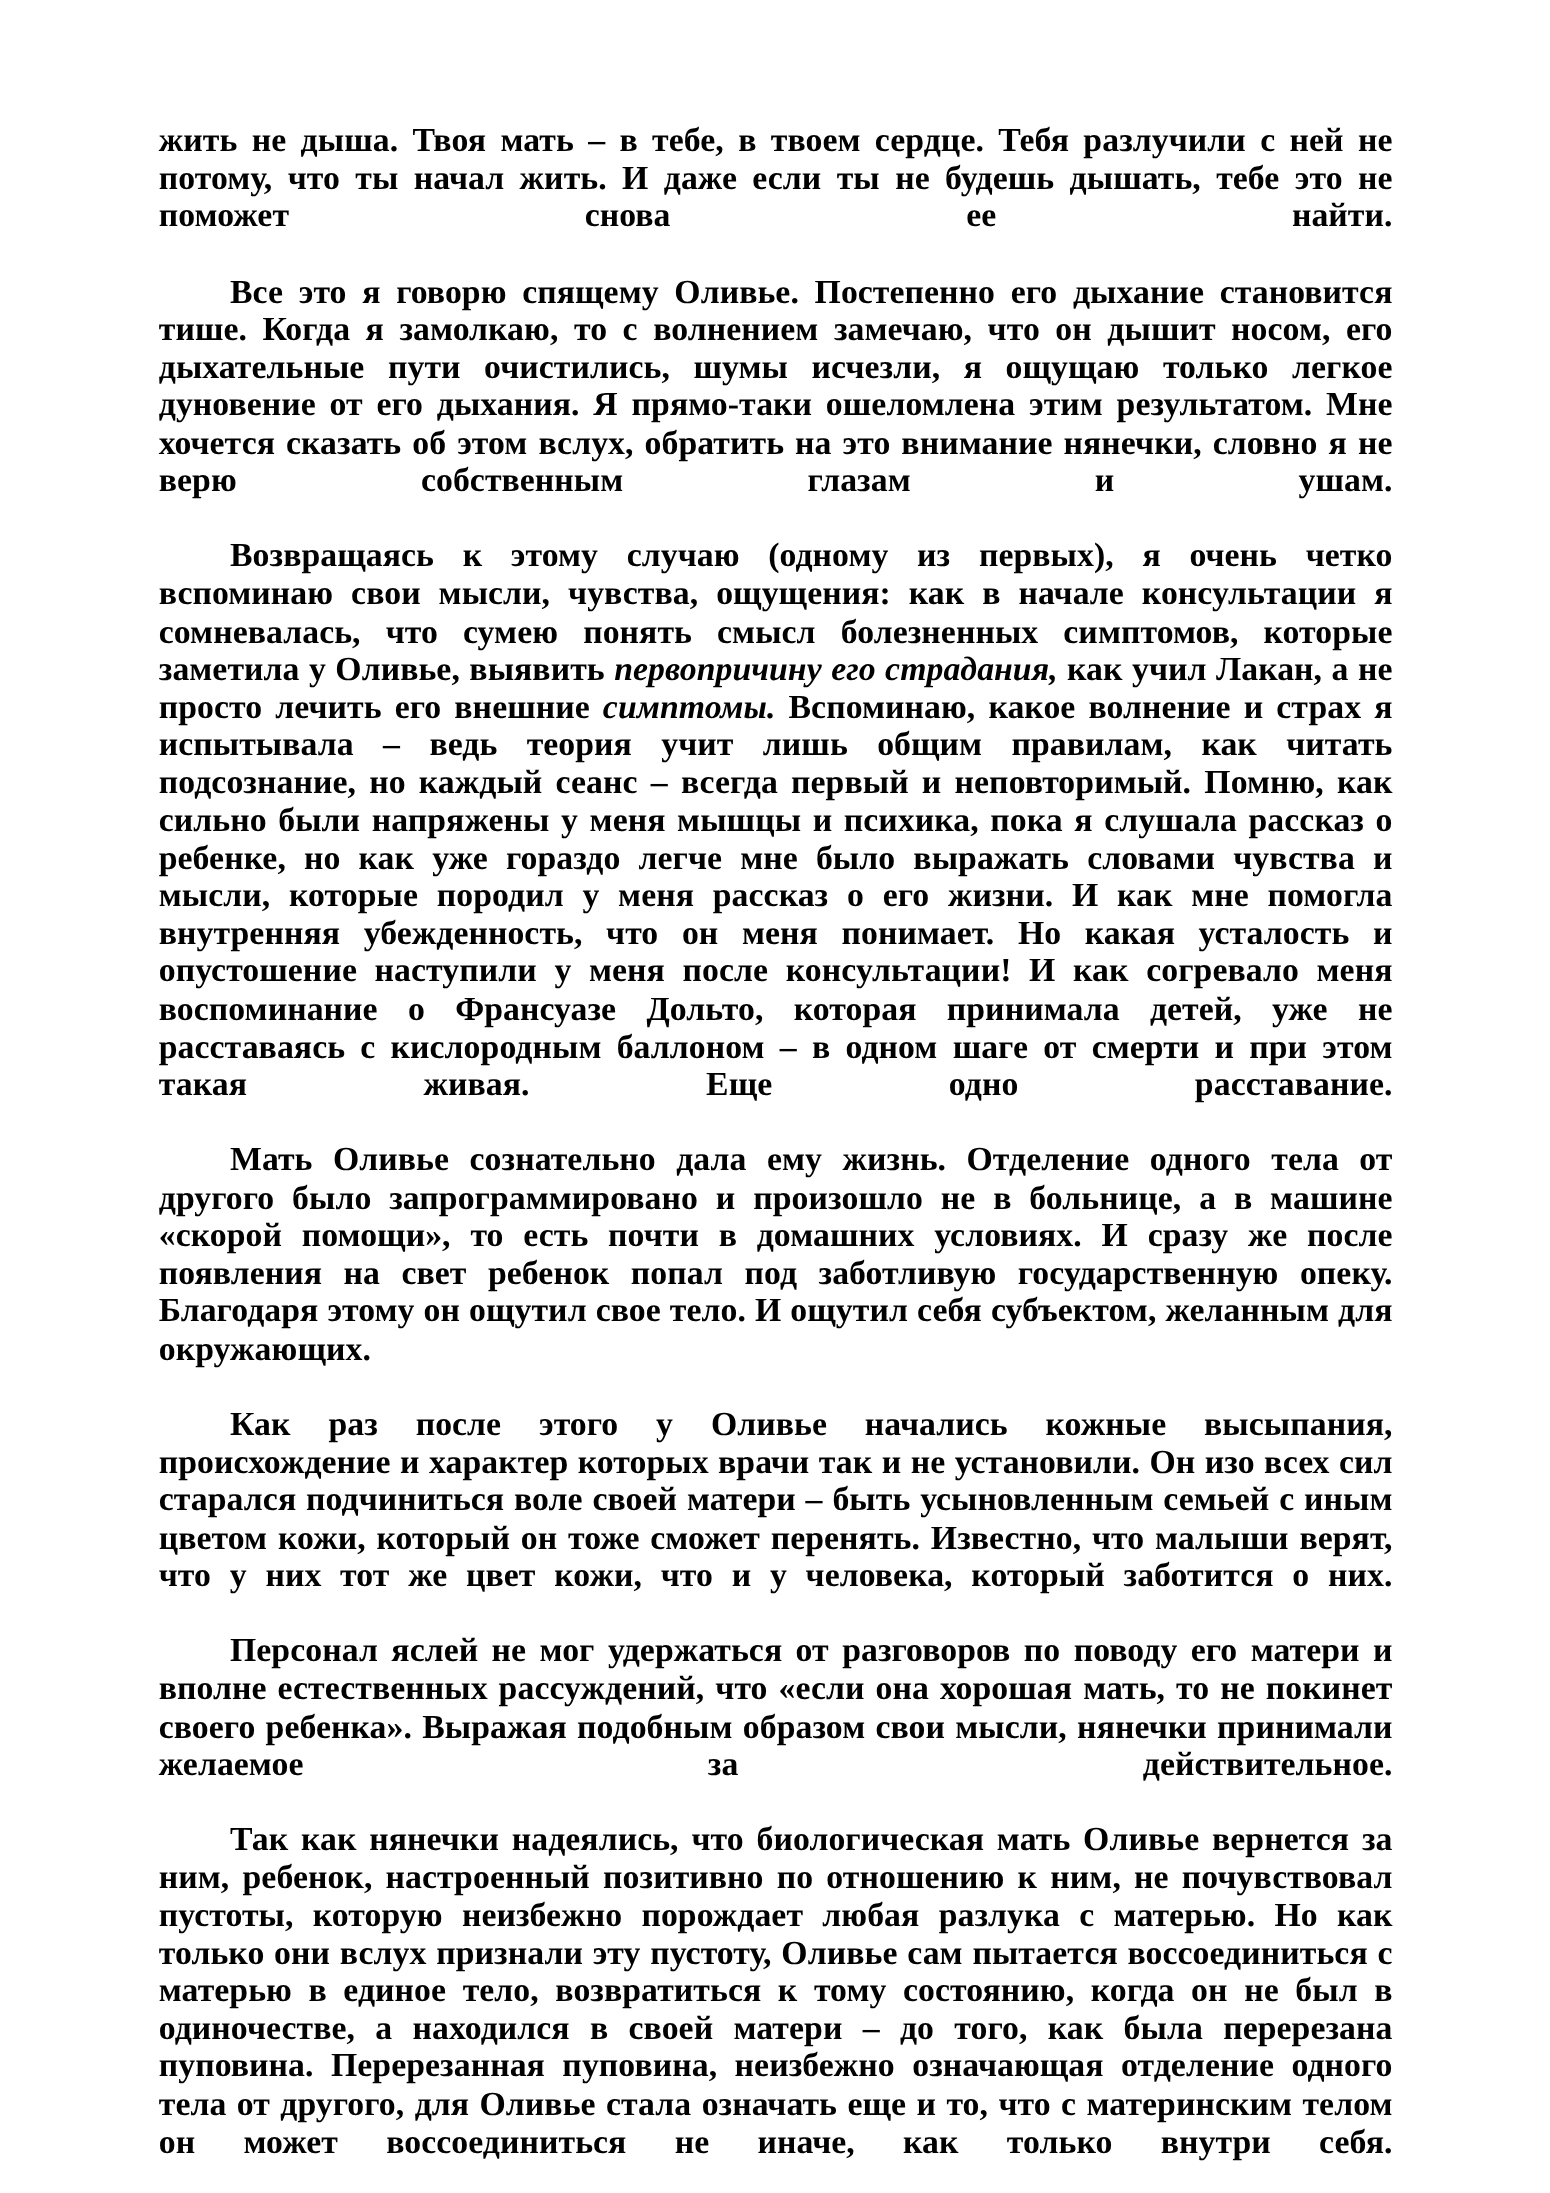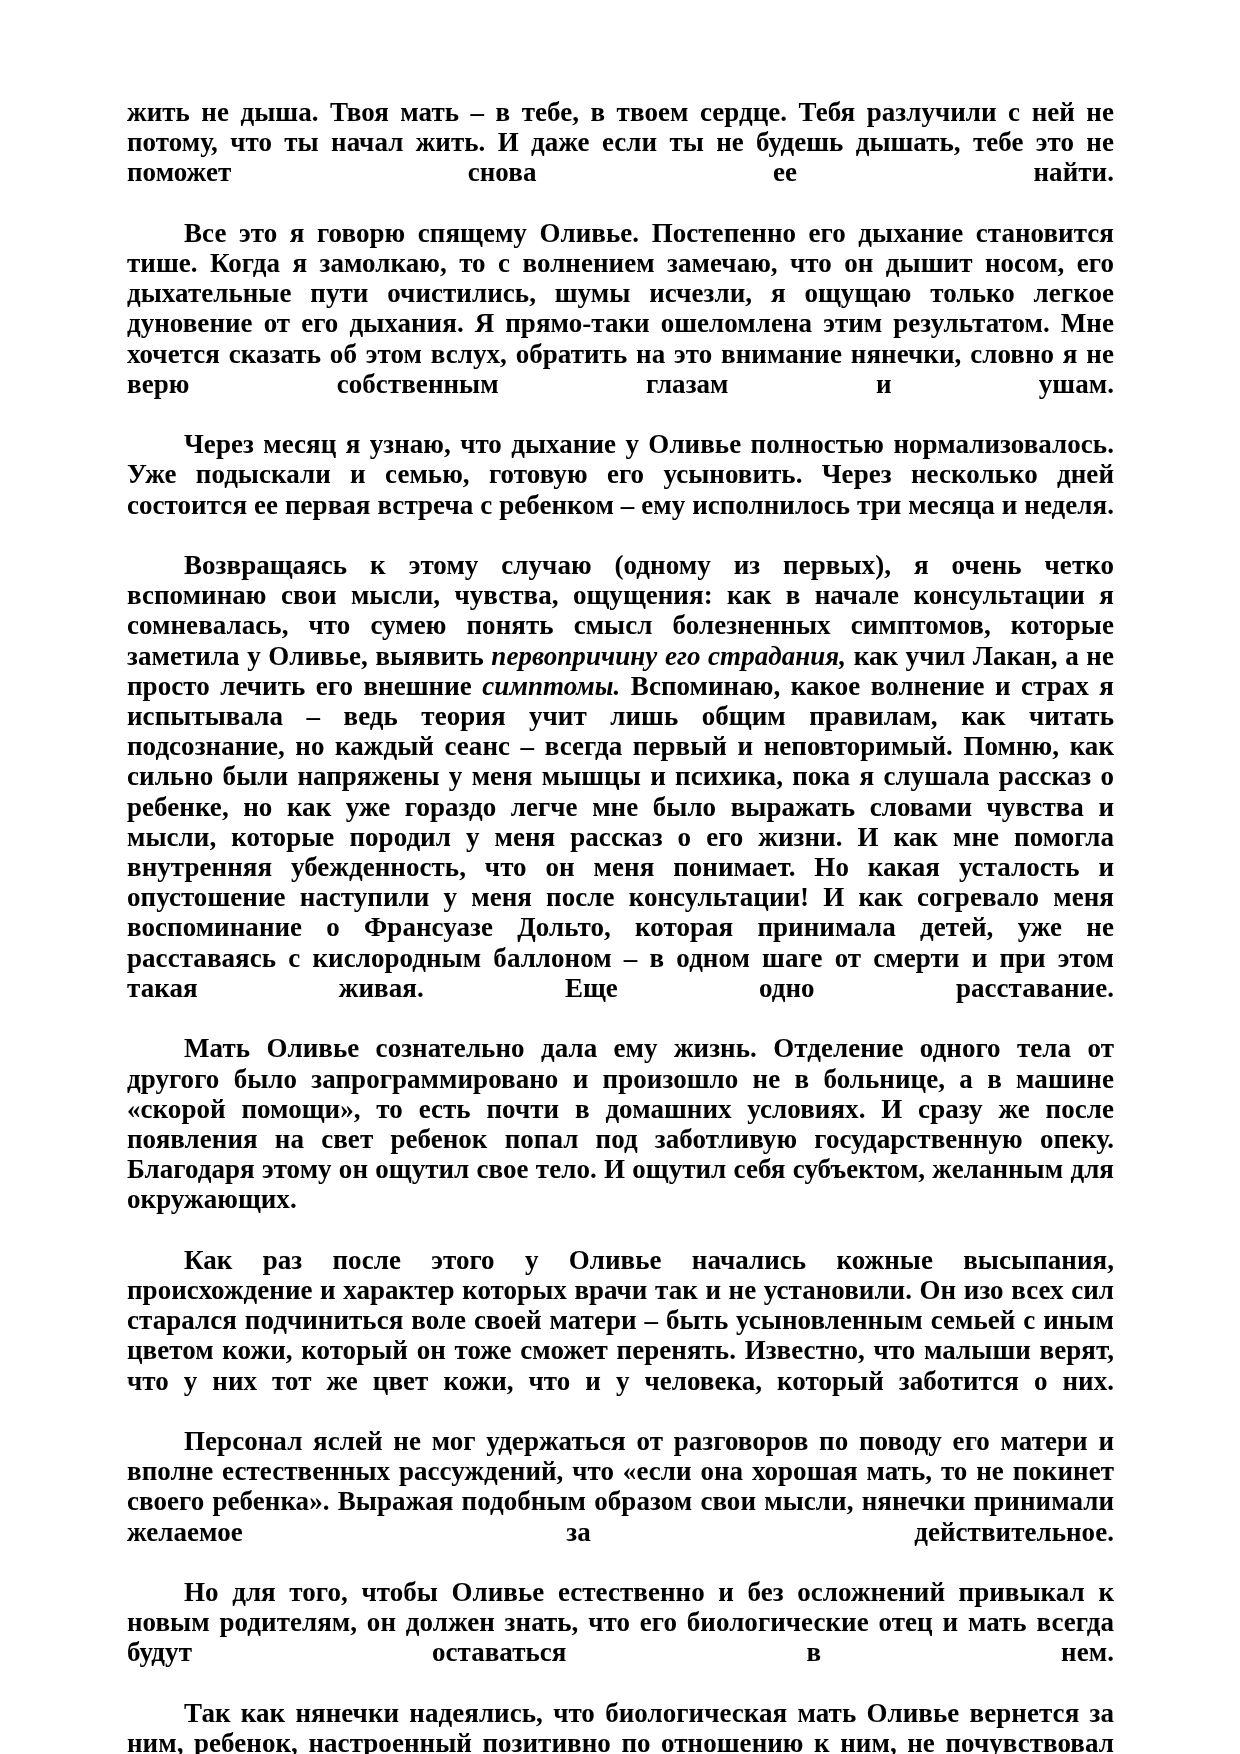--- a/index.html
+++ b/index.html
@@ -52,22 +52,20 @@
   }
 </style>
 </head>
 <body>
 
 <div class="page">
 
   <div class="body-text" id="paragraph-container">
       <p class="cont"><span>жить не дыша. Твоя мать – в тебе, в твоем сердце. Тебя разлучили с ней не потому, что ты начал жить. И даже если ты не будешь дышать, тебе это не поможет снова ее найти.</span></p>
       <p class="indent"><span>Все это я говорю спящему Оливье. Постепенно его дыхание становится тише. Когда я замолкаю, то с волнением замечаю, что он дышит носом, его дыхательные пути очистились, шумы исчезли, я ощущаю только легкое дуновение от его дыхания. Я прямо-таки ошеломлена этим результатом. Мне хочется сказать об этом вслух, обратить на это внимание нянечки, словно я не верю собственным глазам и ушам.</span></p>
-      <p class="indent"><span>Через месяц я узнаю, что дыхание у Оливье полностью нормализовалось. Уже подыскали и семью, готовую его усыновить. Через несколько дней состоится ее первая встреча с ребенком – ему исполнилось три месяца и неделя.</span></p>
       <p class="indent"><span>Возвращаясь к этому случаю (одному из первых), я очень четко вспоминаю свои мысли, чувства, ощущения: как в начале консультации я сомневалась, что сумею понять смысл болезненных симптомов, которые заметила у Оливье, выявить </span><span class="ital">первопричину его страдания,</span><span>  как учил Лакан, а не просто лечить его внешние </span><span class="ital">симптомы.</span><span>  Вспоминаю, какое волнение и страх я испытывала – ведь теория учит лишь общим правилам, как читать подсознание, но каждый сеанс – всегда первый и неповторимый. Помню, как сильно были напряжены у меня мышцы и психика, пока я слушала рассказ о ребенке, но как уже гораздо легче мне было выражать словами чувства и мысли, которые породил у меня рассказ о его жизни. И как мне помогла внутренняя убежденность, что он меня понимает. Но какая усталость и опустошение наступили у меня после консультации! И как согревало меня воспоминание о Франсуазе Дольто, которая принимала детей, уже не расставаясь с кислородным баллоном – в одном шаге от смерти и при этом такая живая. Еще одно расставание.</span></p>
       <p class="indent"><span>Мать Оливье сознательно дала ему жизнь. Отделение одного тела от другого было запрограммировано и произошло не в больнице, а в машине «скорой помощи», то есть почти в домашних условиях. И сразу же после появления на свет ребенок попал под заботливую государственную опеку. Благодаря этому он ощутил свое тело. И ощутил себя субъектом, желанным для окружающих.</span></p>
       <p class="indent"><span>Как раз после этого у Оливье начались кожные высыпания, происхождение и характер которых врачи так и не установили. Он изо всех сил старался подчиниться воле своей матери – быть усыновленным семьей с иным цветом кожи, который он тоже сможет перенять. Известно, что малыши верят, что у них тот же цвет кожи, что и у человека, который заботится о них.</span></p>
       <p class="indent"><span>Персонал яслей не мог удержаться от разговоров по поводу его матери и вполне естественных рассуждений, что «если она хорошая мать, то не покинет своего ребенка». Выражая подобным образом свои мысли, нянечки принимали желаемое за действительное.</span></p>
-      <p class="indent"><span>Но для того, чтобы Оливье естественно и без осложнений привыкал к новым родителям, он должен знать, что его биологические отец и мать всегда будут оставаться в нем.</span></p>
       <p class="indent"><span>Так как нянечки надеялись, что биологическая мать Оливье вернется за ним, ребенок, настроенный позитивно по отношению к ним, не почувствовал пустоты, которую неизбежно порождает любая разлука с матерью. Но как только они вслух признали эту пустоту, Оливье сам пытается воссоединиться с матерью в единое тело, возвратиться к тому состоянию, когда он не был в одиночестве, а находился в своей матери – до того, как была перерезана пуповина. Перерезанная пуповина, неизбежно означающая отделение одного тела от другого, для Оливье стала означать еще и то, что с материнским телом он может воссоединиться не иначе, как только внутри себя.</span></p>
     </div>
 
 </div>
 
 </body></html>

